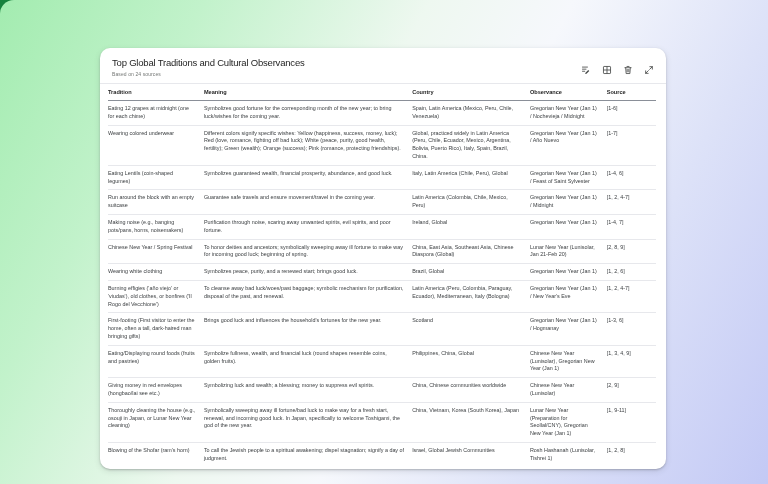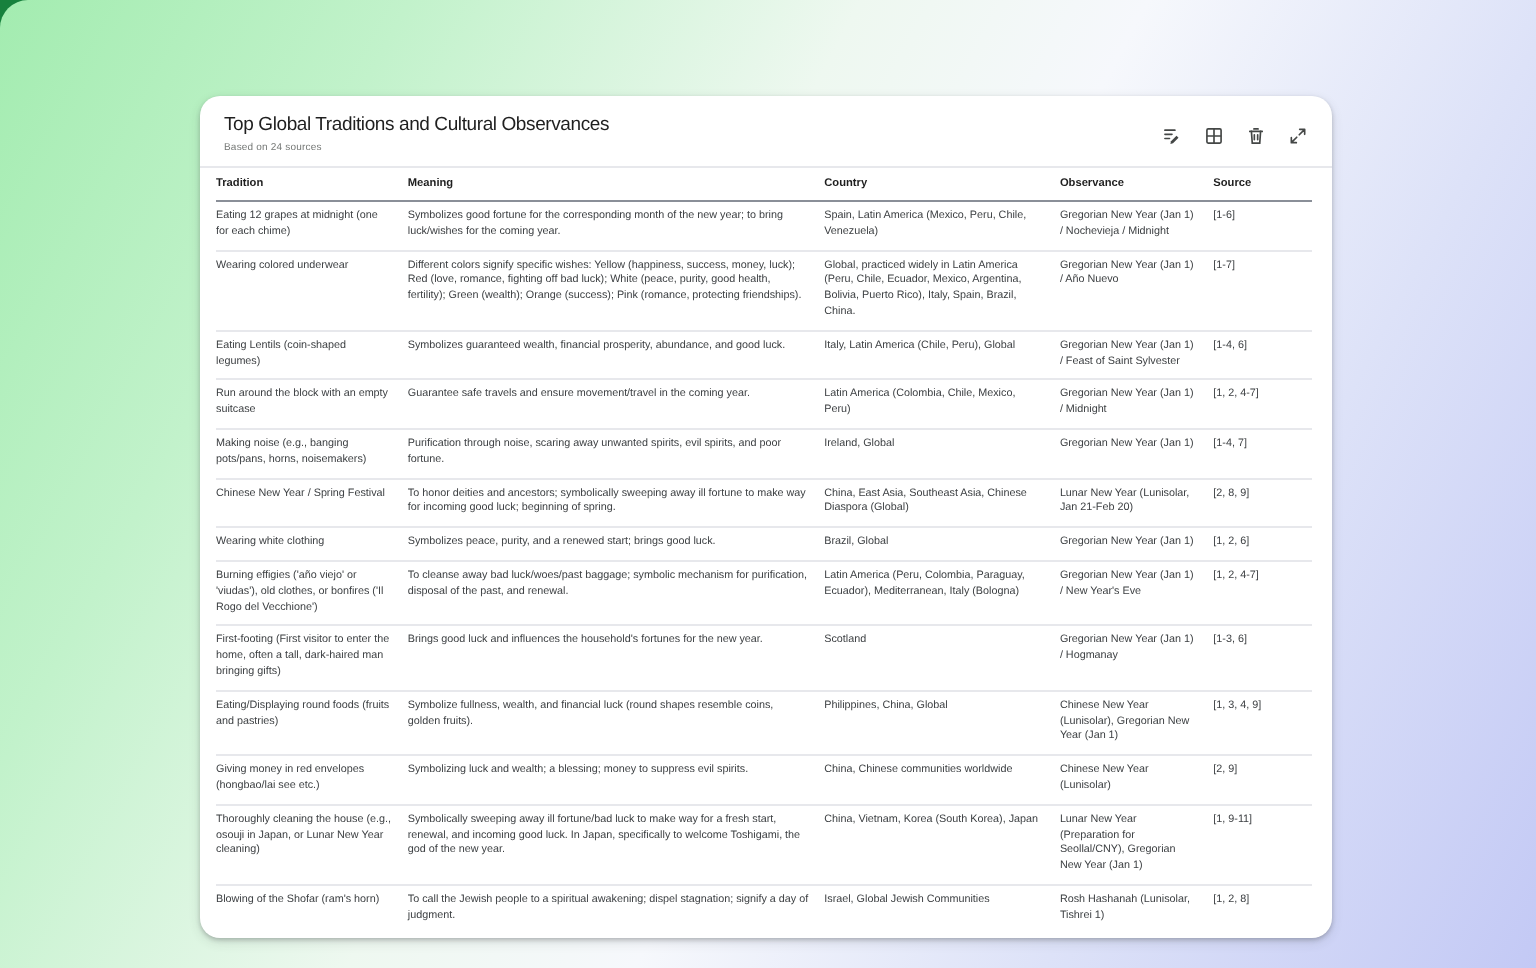--- a/index.html
+++ b/index.html
@@ -21,21 +21,21 @@
     border-top-left-radius:14px;
     background:linear-gradient(118deg, var(--g1) 0%, #c2f2cb 20%, #eef8f0 42%, #f6f8fc 56%, #dde2f8 76%, var(--g2) 100%);
   }
   .card{
     position:absolute;left:100px;top:48px;width:566px;min-height:382px;
     background:var(--card-bg);border-radius:10px;
     box-shadow:0 1px 2px rgba(60,64,67,.28), 0 2px 6px rgba(60,64,67,.14);
     overflow:hidden;
   }
   .card-header{
-    display:flex;justify-content:space-between;align-items:center;
+    display:flex;justify-content:space-between;align-items:flex-end;
     padding:9px 10px 6px 12px;border-bottom:1px solid var(--divider);
   }
   .title{
     margin:0;font-size:9.5px;font-weight:500;letter-spacing:-0.2px;color:var(--title);
   }
   .subtitle{
     margin-top:3px;font-size:5px;color:var(--subtitle);letter-spacing:0.1px;
   }
   .toolbar{display:flex;gap:7px;align-items:center;padding-top:1px;}
   .tool-btn{

